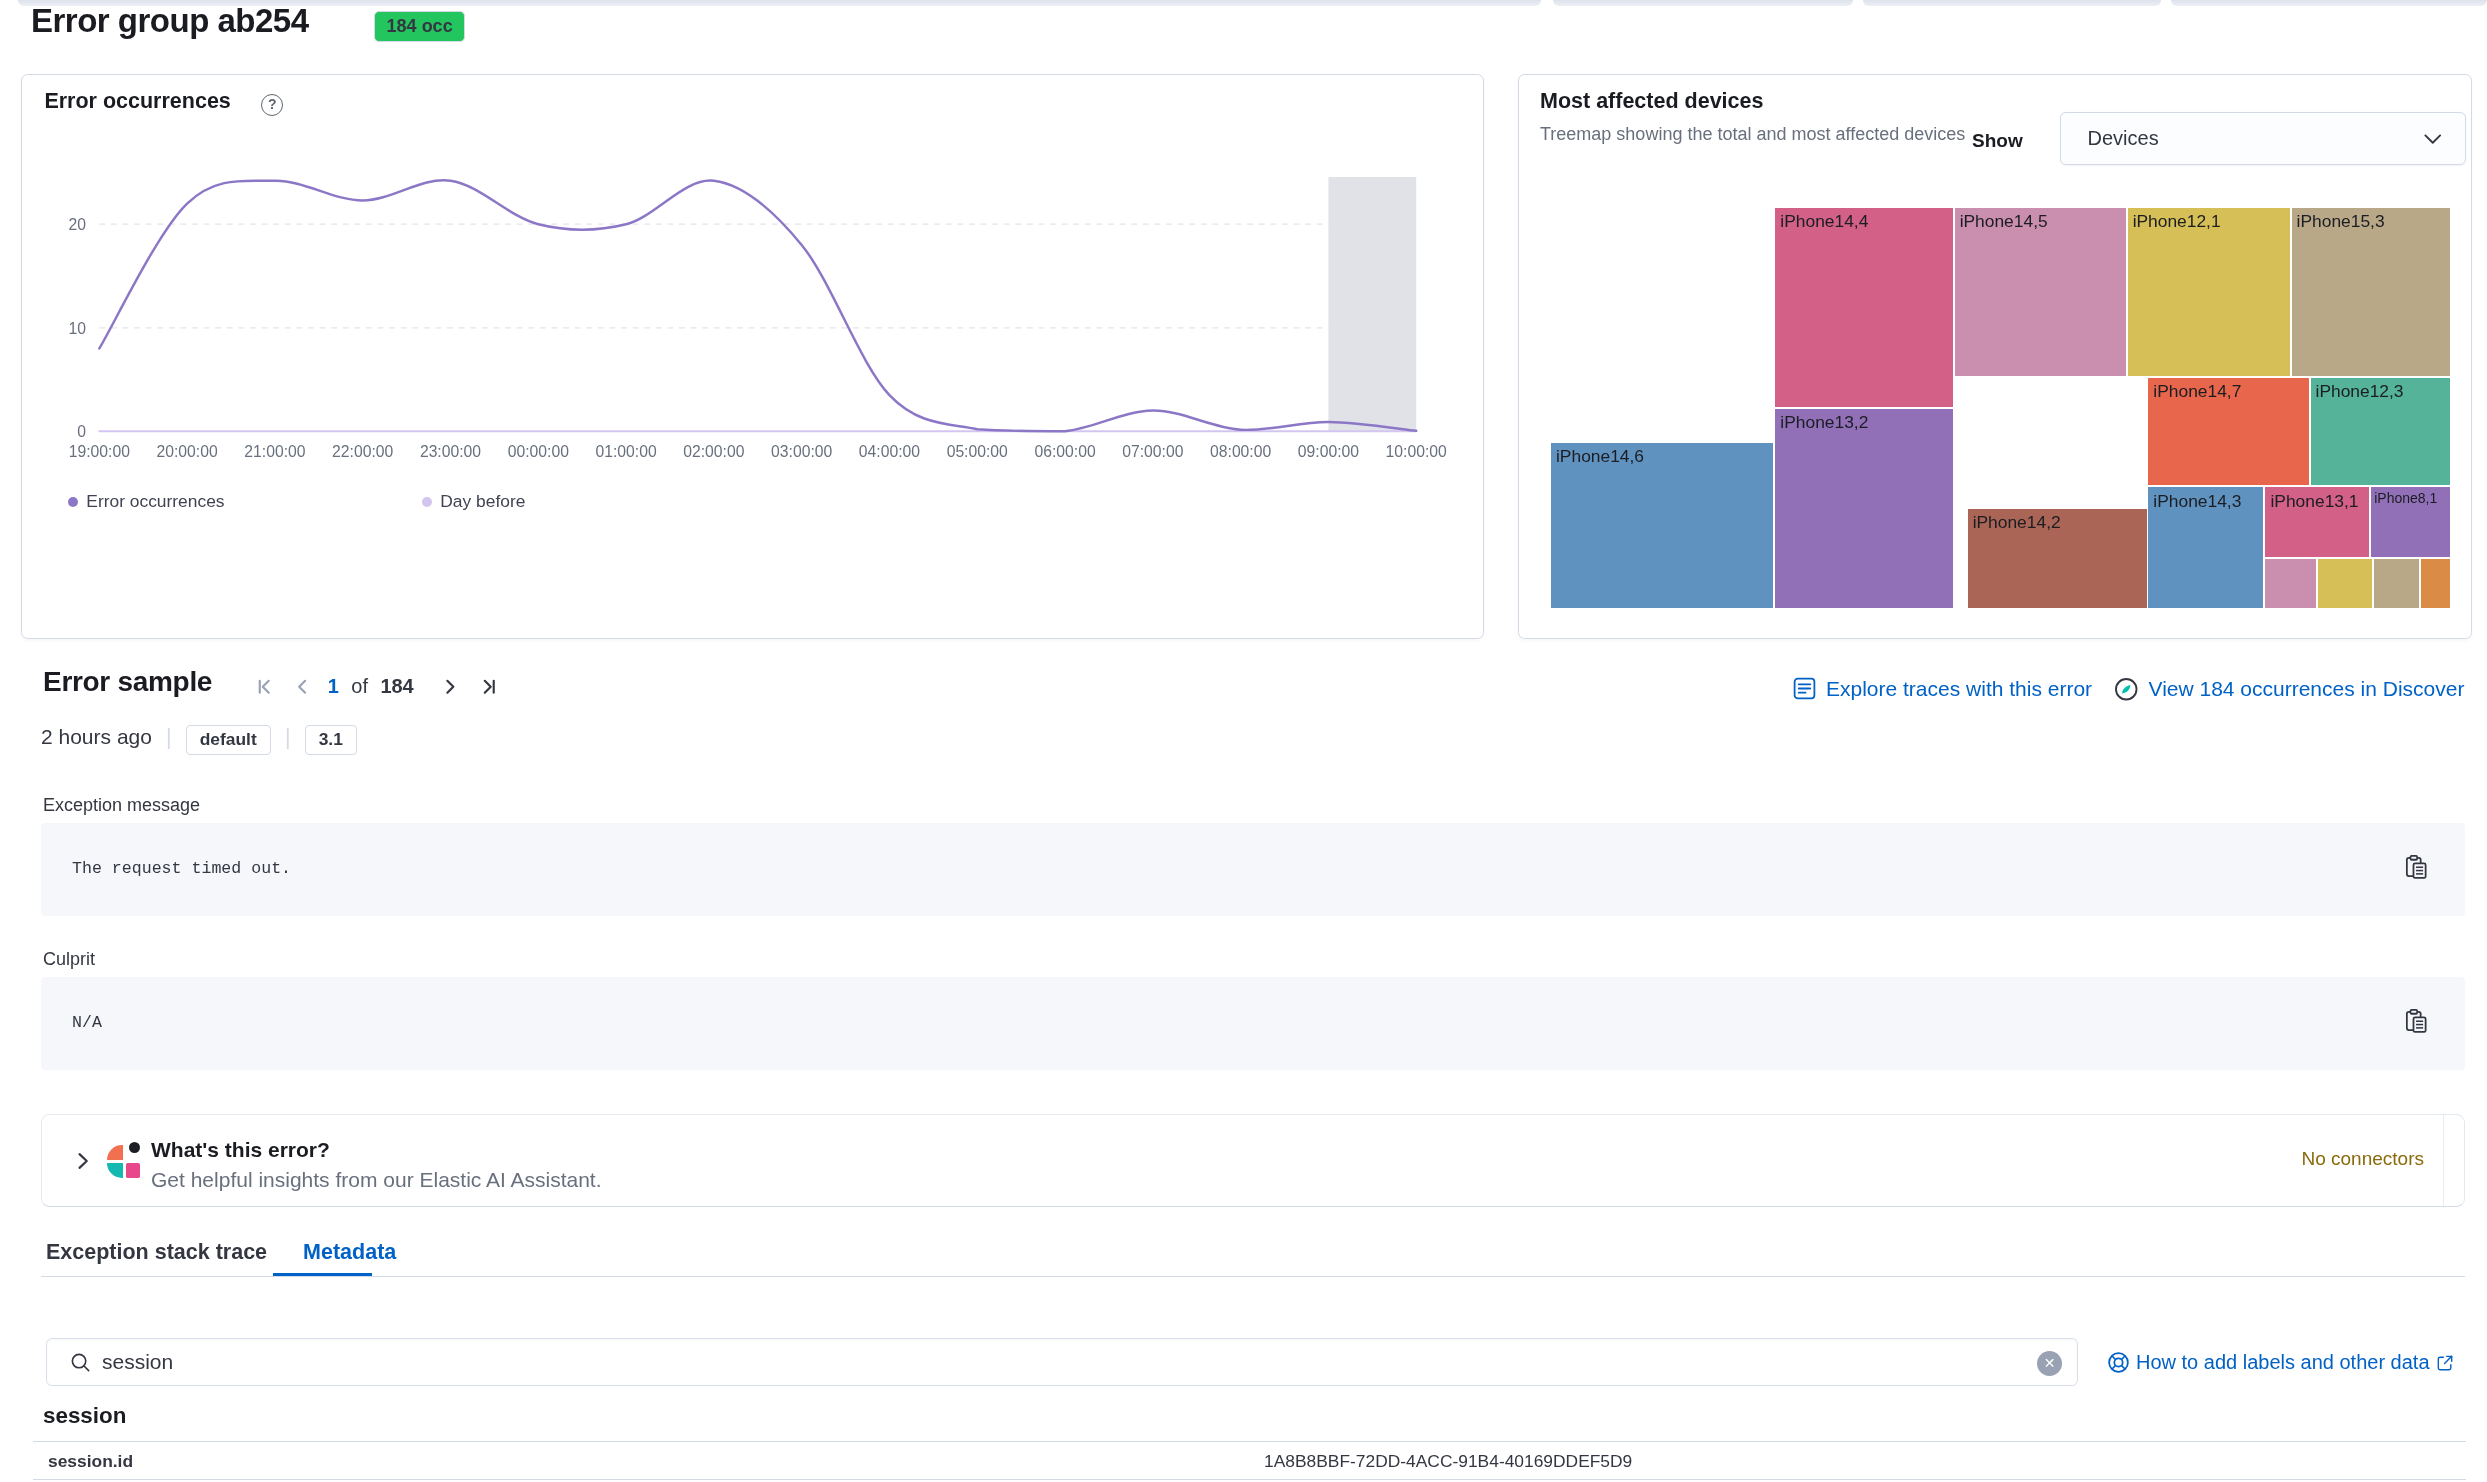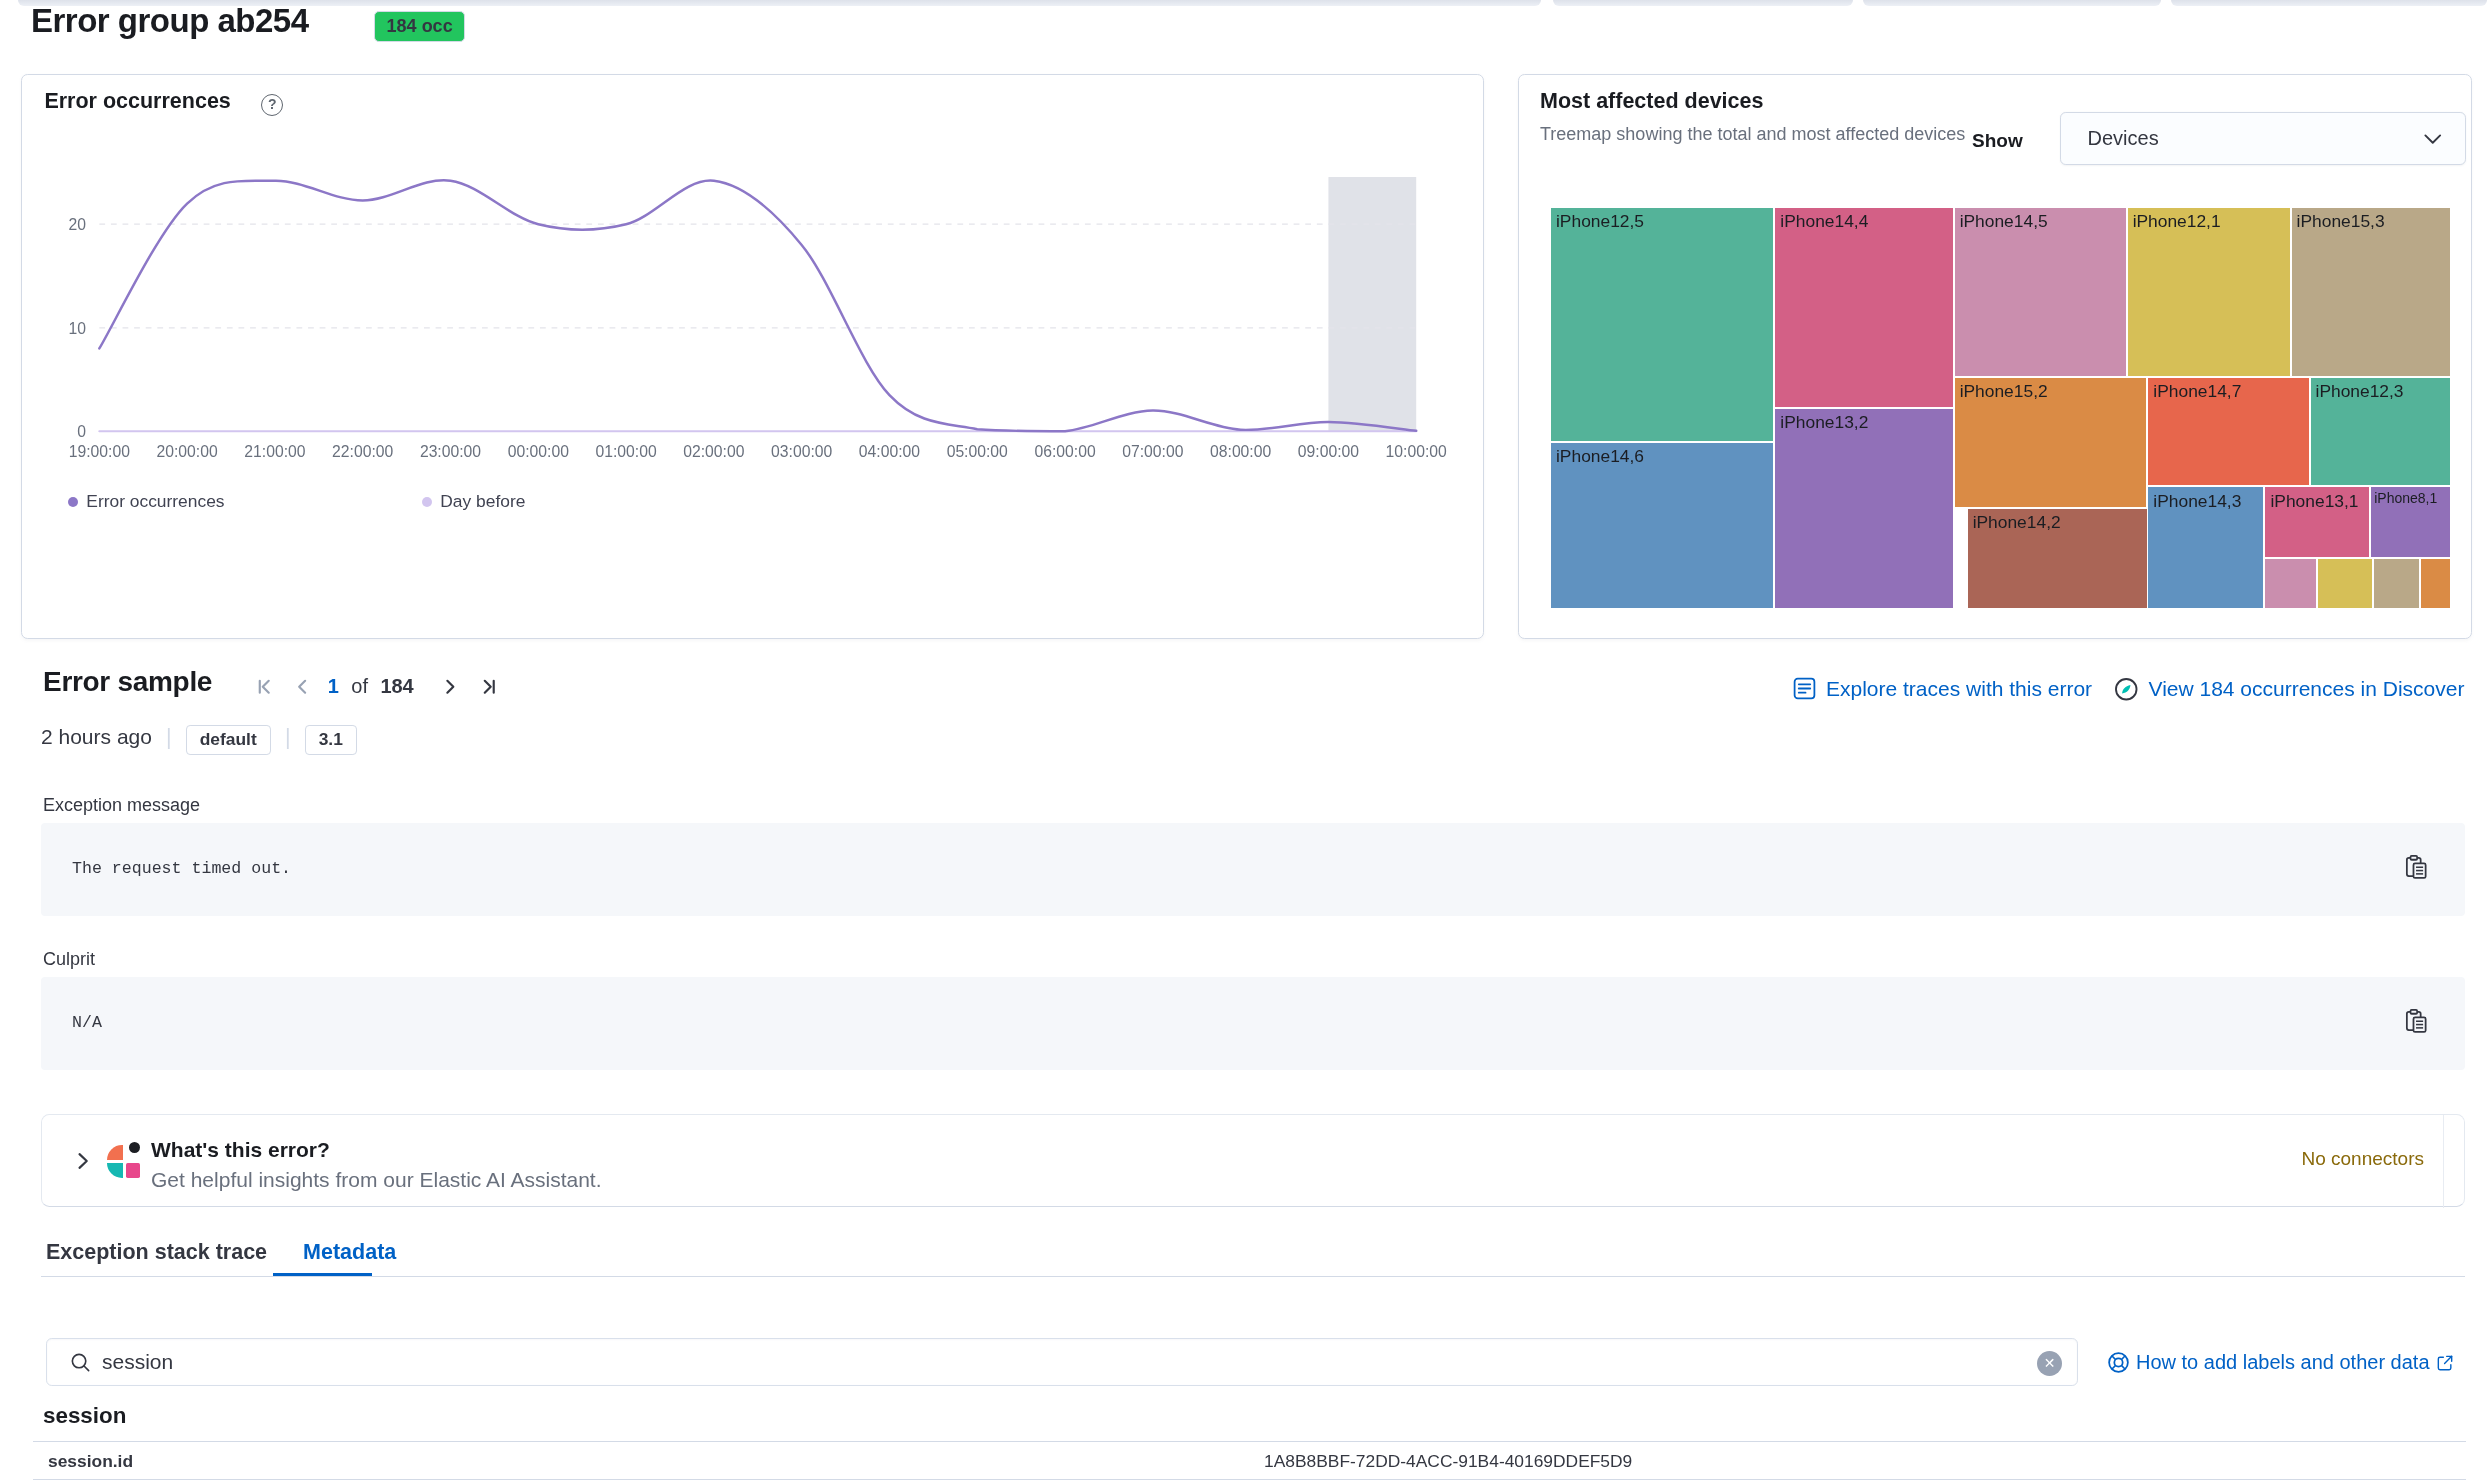--- a/index.html
+++ b/index.html
@@ -154,43 +154,37 @@
     <div class="abs card-title" style="left:21px;top:14px;">Most affected devices</div>
     <div class="abs card-subtitle" style="left:21px;top:46px;width:480px;">Treemap showing the total and most affected devices</div>
     <div class="abs show-label" style="left:453px;top:55px;">Show</div>
     <div class="select" style="left:541px;top:37px;width:406px;height:53px;">
       <span class="select-value">Devices</span>
       <svg class="select-chevron" width="21.5" height="21.5" viewBox="0 0 16 16">
         <path d="M2.5 5.5 L8 11 L13.5 5.5" fill="none" stroke="#343741" stroke-width="1.4" stroke-linecap="round" stroke-linejoin="round"></path>
       </svg>
     </div>
     <div id="treemap" style="left:31px;top:132px;width:901px;height:402px;">
-        <div class="tm-cell" style="left: 0%; top: 0%; width: 24.9%; height: 58.4%; background: rgb(84, 179, 153);">
-          <div class="tm-label">iPhone12,5</div>
-        </div>
         <div class="tm-cell" style="left: 0%; top: 58.4%; width: 24.9%; height: 41.6%; background: rgb(96, 146, 192);">
           <div class="tm-label">iPhone14,6</div>
         </div>
         <div class="tm-cell" style="left: 24.9%; top: 0%; width: 19.9%; height: 49.9%; background: rgb(211, 96, 134);">
           <div class="tm-label">iPhone14,4</div>
         </div>
         <div class="tm-cell" style="left: 24.9%; top: 49.9%; width: 19.9%; height: 50.1%; background: rgb(145, 112, 184);">
           <div class="tm-label">iPhone13,2</div>
         </div>
         <div class="tm-cell" style="left: 44.8%; top: 0%; width: 19.2%; height: 42.3%; background: rgb(202, 142, 174);">
           <div class="tm-label">iPhone14,5</div>
         </div>
         <div class="tm-cell" style="left: 64%; top: 0%; width: 18.2%; height: 42.3%; background: rgb(214, 191, 87);">
           <div class="tm-label">iPhone12,1</div>
         </div>
         <div class="tm-cell" style="left: 82.2%; top: 0%; width: 17.8%; height: 42.3%; background: rgb(185, 168, 136);">
           <div class="tm-label">iPhone15,3</div>
-        </div>
-        <div class="tm-cell" style="left: 44.8%; top: 42.3%; width: 21.5%; height: 32.5%; background: rgb(218, 139, 69);">
-          <div class="tm-label">iPhone15,2</div>
         </div>
         <div class="tm-cell" style="left: 66.3%; top: 42.3%; width: 18%; height: 27%; background: rgb(231, 102, 76);">
           <div class="tm-label">iPhone14,7</div>
         </div>
         <div class="tm-cell" style="left: 84.3%; top: 42.3%; width: 15.7%; height: 27.2%; background: rgb(84, 179, 153);">
           <div class="tm-label">iPhone12,3</div>
         </div>
         <div class="tm-cell" style="left: 44.8%; top: 74.8%; width: 21.5%; height: 25.2%; background: rgb(170, 101, 86); margin-left: 13px;">
           <div class="tm-label">iPhone14,2</div>
         </div>

